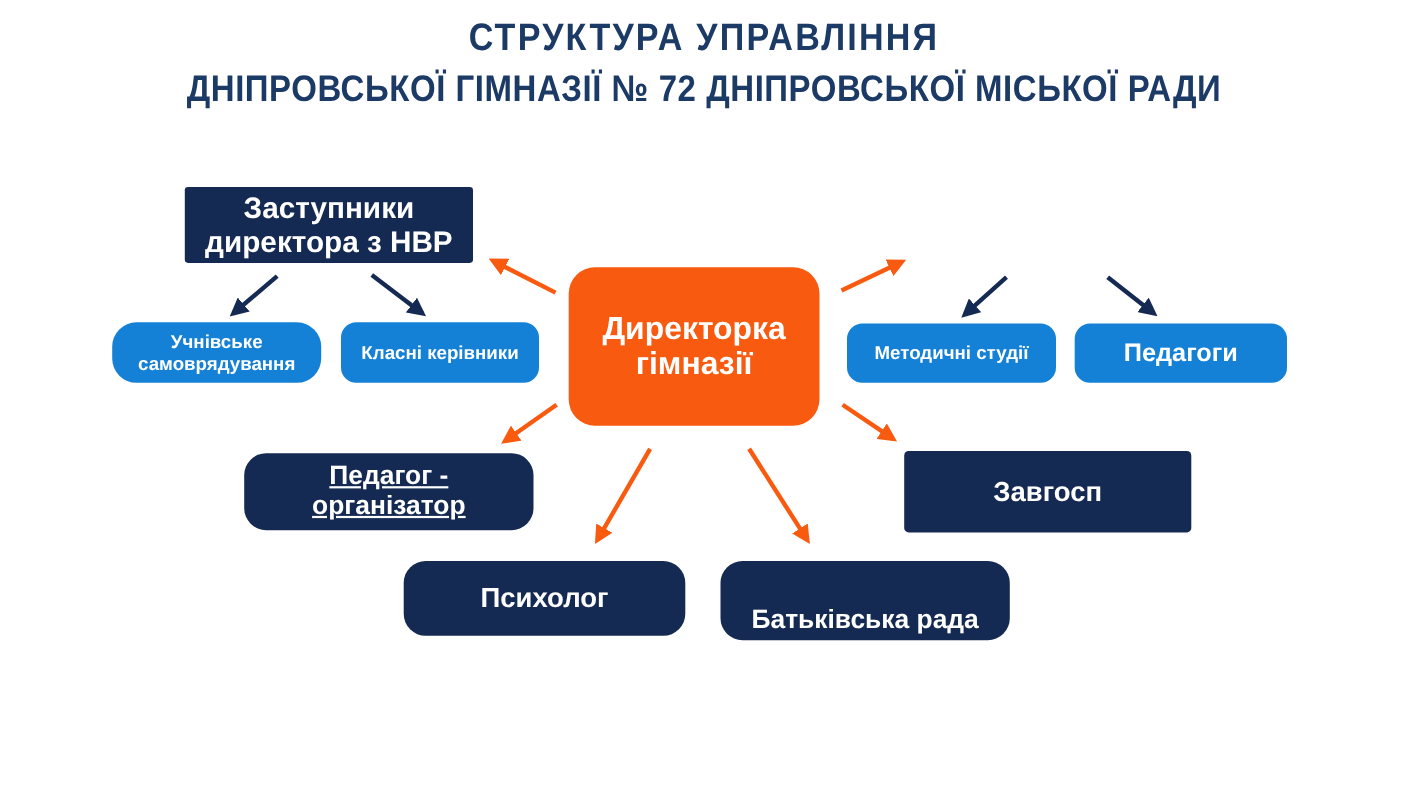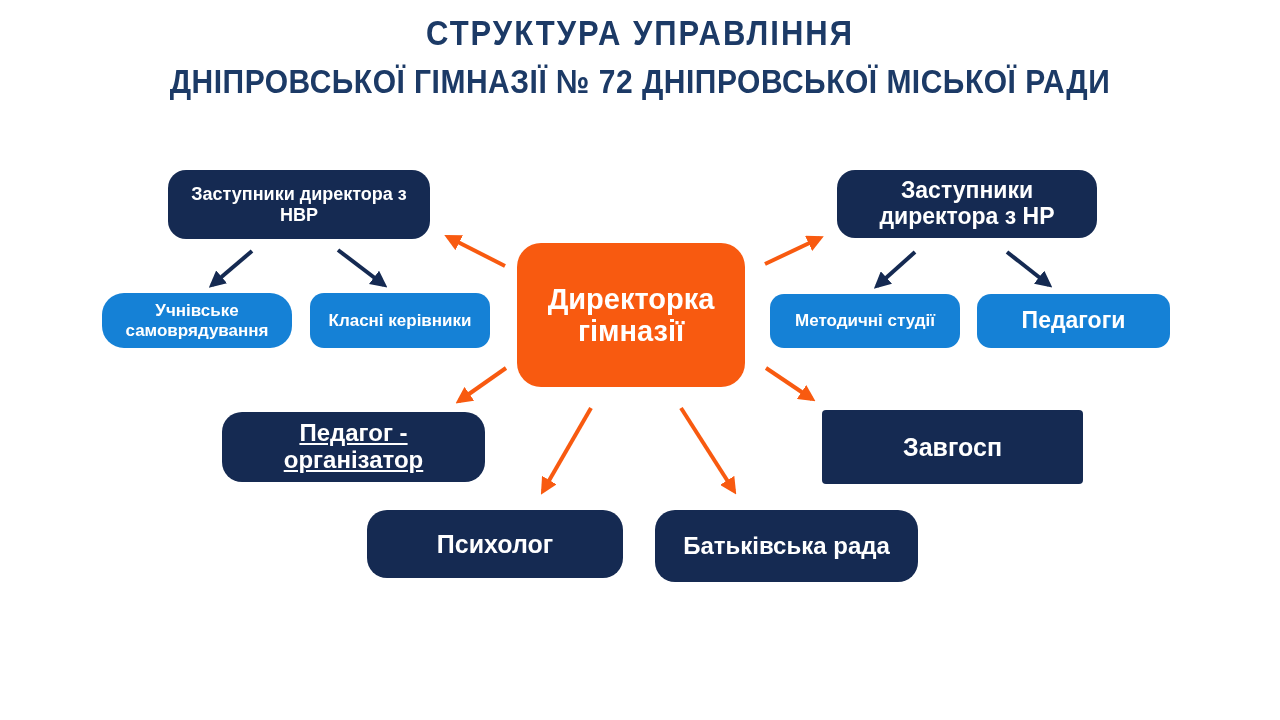--- a/index.html
+++ b/index.html
@@ -43,30 +43,30 @@
     color: #ffffff;
     font-weight: 700;
     line-height: 1.12;
     box-sizing: border-box;
     padding: 4px 10px;
   }
   .navy { background: #152a52; }
   .blue { background: #1581d6; }
   .orange { background: #f85a10; }
 
-  #n-deputy-nvr { left: 168px; top: 170px; width: 262px; height: 69px; border-radius: 18px; font-size: 18px; }
+  #n-deputy-nvr { left: 168px; top: 170px; width: 262px; height: 69px; border-radius: 3px; font-size: 27px; }
   #n-deputy-nr  { left: 837px; top: 170px; width: 260px; height: 68px; border-radius: 18px; font-size: 23px; }
   #n-student    { left: 102px; top: 293px; width: 190px; height: 55px; border-radius: 22px; font-size: 17px; }
   #n-class      { left: 310px; top: 293px; width: 180px; height: 55px; border-radius: 14px; font-size: 17px; }
   #n-method     { left: 770px; top: 294px; width: 190px; height: 54px; border-radius: 14px; font-size: 17px; }
   #n-teachers   { left: 977px; top: 294px; width: 193px; height: 54px; border-radius: 14px; font-size: 23px; }
   #n-director   { left: 517px; top: 243px; width: 228px; height: 144px; border-radius: 24px; font-size: 29px; }
   #n-organizer  { left: 222px; top: 412px; width: 263px; height: 70px; border-radius: 20px; font-size: 24px; text-decoration: underline; }
   #n-psych      { left: 367px; top: 510px; width: 256px; height: 68px; border-radius: 20px; font-size: 25px; }
-  #n-parents    { left: 655px; top: 510px; width: 263px; height: 72px; border-radius: 20px; font-size: 24px; }
+  #n-parents    { left: 655px; top: 510px; width: 263px; height: 72px; border-radius: 20px; font-size: 24px; align-items: flex-end; }
   #n-supply     { left: 822px; top: 410px; width: 261px; height: 74px; border-radius: 4px; font-size: 25px; }
 
   #arrow-layer {
     position: absolute;
     left: 0; top: 0;
     width: 1280px;
     height: 720px;
     pointer-events: none;
   }
 </style>
@@ -99,23 +99,20 @@
         <line x1="252" y1="251" x2="212" y2="285" stroke="#152a52" stroke-width="4" marker-end="url(#head-navy)"></line>
         <line x1="338" y1="250" x2="384" y2="285" stroke="#152a52" stroke-width="4" marker-end="url(#head-navy)"></line>
         <line x1="915" y1="252" x2="877" y2="286" stroke="#152a52" stroke-width="4" marker-end="url(#head-navy)"></line>
         <line x1="1007" y1="252" x2="1049" y2="285" stroke="#152a52" stroke-width="4" marker-end="url(#head-navy)"></line>
       </g>
   </svg>
 
   <div class="node navy" id="n-deputy-nvr">
     <span>Заступники директора з НВР</span>
   </div>
-  <div class="node navy" id="n-deputy-nr">
-    <span>Заступники директора з НР</span>
-  </div>
   <div class="node blue" id="n-student">
     <span>Учнівське самоврядування</span>
   </div>
   <div class="node blue" id="n-class">
     <span>Класні керівники</span>
   </div>
   <div class="node blue" id="n-method">
     <span>Методичні студії</span>
   </div>
   <div class="node blue" id="n-teachers">

